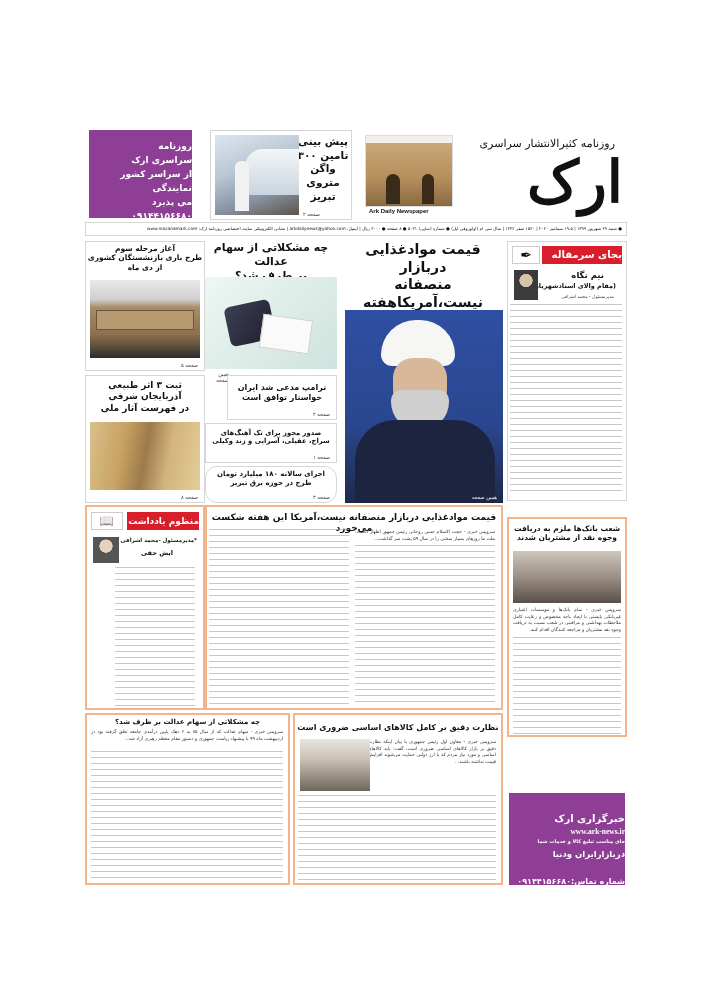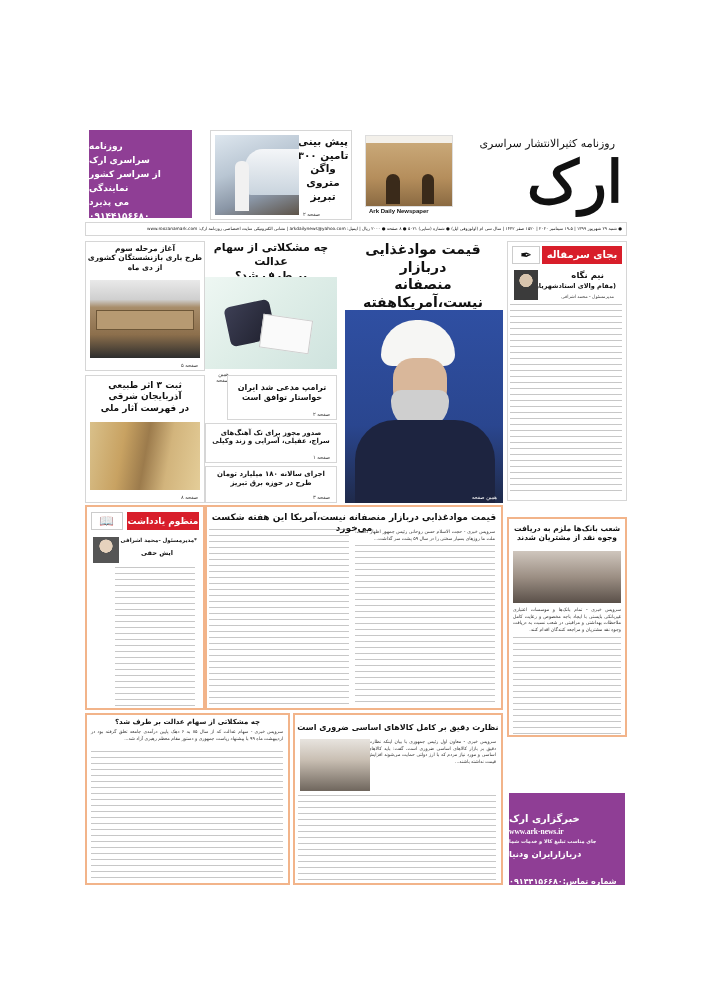--- a/index.html
+++ b/index.html
@@ -8,22 +8,22 @@
   .page { position: absolute; left: 85px; top: 125px; width: 542px; height: 770px; direction: rtl; }
   .abs { position: absolute; }
   .box { position: absolute; border: 1px solid #d6d6d6; background: #fff; overflow: hidden; }
   .obox { position: absolute; border: 2px solid #f2b48a; background: #fff; overflow: hidden; }
   .hl { font-weight: bold; text-align: center; color: #111; line-height: 1.25; }
   .pageref { position: absolute; font-size: 5px; color: #333; }
   .body-text { font-size: 4.6px; line-height: 1.45; color: #333; text-align: justify; direction: rtl; }
   .photo { position: absolute; overflow: hidden; }
   
   .logo-ark { position: absolute; font-family: "DejaVu Serif", serif; font-weight: bold; font-size: 58px; line-height: 1; color: #111; }
-  .promo { position: absolute; background: #8f3e95; color: #fff; text-align: left; font-weight: bold; }
-  .redlabel { position: absolute; background: #d81e2a; color: #fff; font-weight: bold; text-align: center; font-size: 10px; }
+  .promo { position: absolute; background: #8f3e95; color: #fff; text-align: right; font-weight: bold; }
+  .redlabel { position: absolute; background: #d81e2a; color: #fff; font-weight: bold; text-align: right; font-size: 10px; }
   .lines { position: absolute; background: repeating-linear-gradient(to bottom, #9a9a9a 0 1px, transparent 1px 6px); opacity: .55; }
 </style>
 </head>
 <body>
 
 <div class="page">
 
   <div class="abs" style="right:0;top:0;width:270px;height:95px;">
     <div class="logo-ark" style="right:4px;top:28px;">ارک</div>
     <div class="abs" style="right:12px;top:12px;font-family:'DejaVu Serif',serif;font-size:11px;">روزنامه کثیرالانتشار سراسری</div>
@@ -113,21 +113,21 @@
   </div>
 
   <div class="box" style="right:290px;top:250px;width:110px;height:45px;">
     <div class="hl" style="font-size:8px;margin:7px 8px 0;">ترامپ مدعی شد ایران خواستار توافق است</div>
     <div class="pageref" style="right:6px;bottom:2px;">صفحه ۲</div>
   </div>
   <div class="box" style="right:290px;top:298px;width:132px;height:40px;">
     <div class="hl" style="font-size:6.8px;margin:5px 6px 0;">صدور مجوز برای تک آهنگ‌های سراج، عقیلی، آسرایی و زند وکیلی</div>
     <div class="pageref" style="right:6px;bottom:2px;">صفحه ۱</div>
   </div>
-  <div class="box" style="right:290px;top:341px;width:132px;height:37px;">
+  <div class="box" style="right:290px;top:341px;width:132px;height:37px;border-radius:12px;">
     <div class="hl" style="font-size:7px;margin:3px 6px 0;">اجرای سالانه ۱۸۰ میلیارد تومان طرح در حوزه برق تبریز</div>
     <div class="pageref" style="right:6px;bottom:2px;">صفحه ۳</div>
   </div>
 
   <div class="obox" style="right:0;top:392px;width:120px;height:220px;">
     <div class="hl" style="font-size:7.5px;margin-top:5px;">شعب بانک‌ها ملزم به دریافت</div>
     <div class="hl" style="font-size:7.5px;">وجوه نقد از مشتریان شدند</div>
     <div class="photo" style="left:4px;top:32px;width:108px;height:52px;background:linear-gradient(180deg,#cfc6bd 0%,#9c8f84 50%,#5a5049 100%);"></div>
     <div class="body-text" style="position:absolute;right:4px;top:88px;width:108px;">سرویس خبری - تمام بانک‌ها و موسسات اعتباری غیربانکی بایستی با ایجاد باجه مخصوص و رعایت کامل ملاحظات بهداشتی و مراقبتی در شعب نسبت به دریافت وجوه نقد مشتریان و مراجعه کنندگان اقدام کنند.</div>
     <div class="lines" style="right:4px;top:118px;width:108px;height:140px;"></div>

